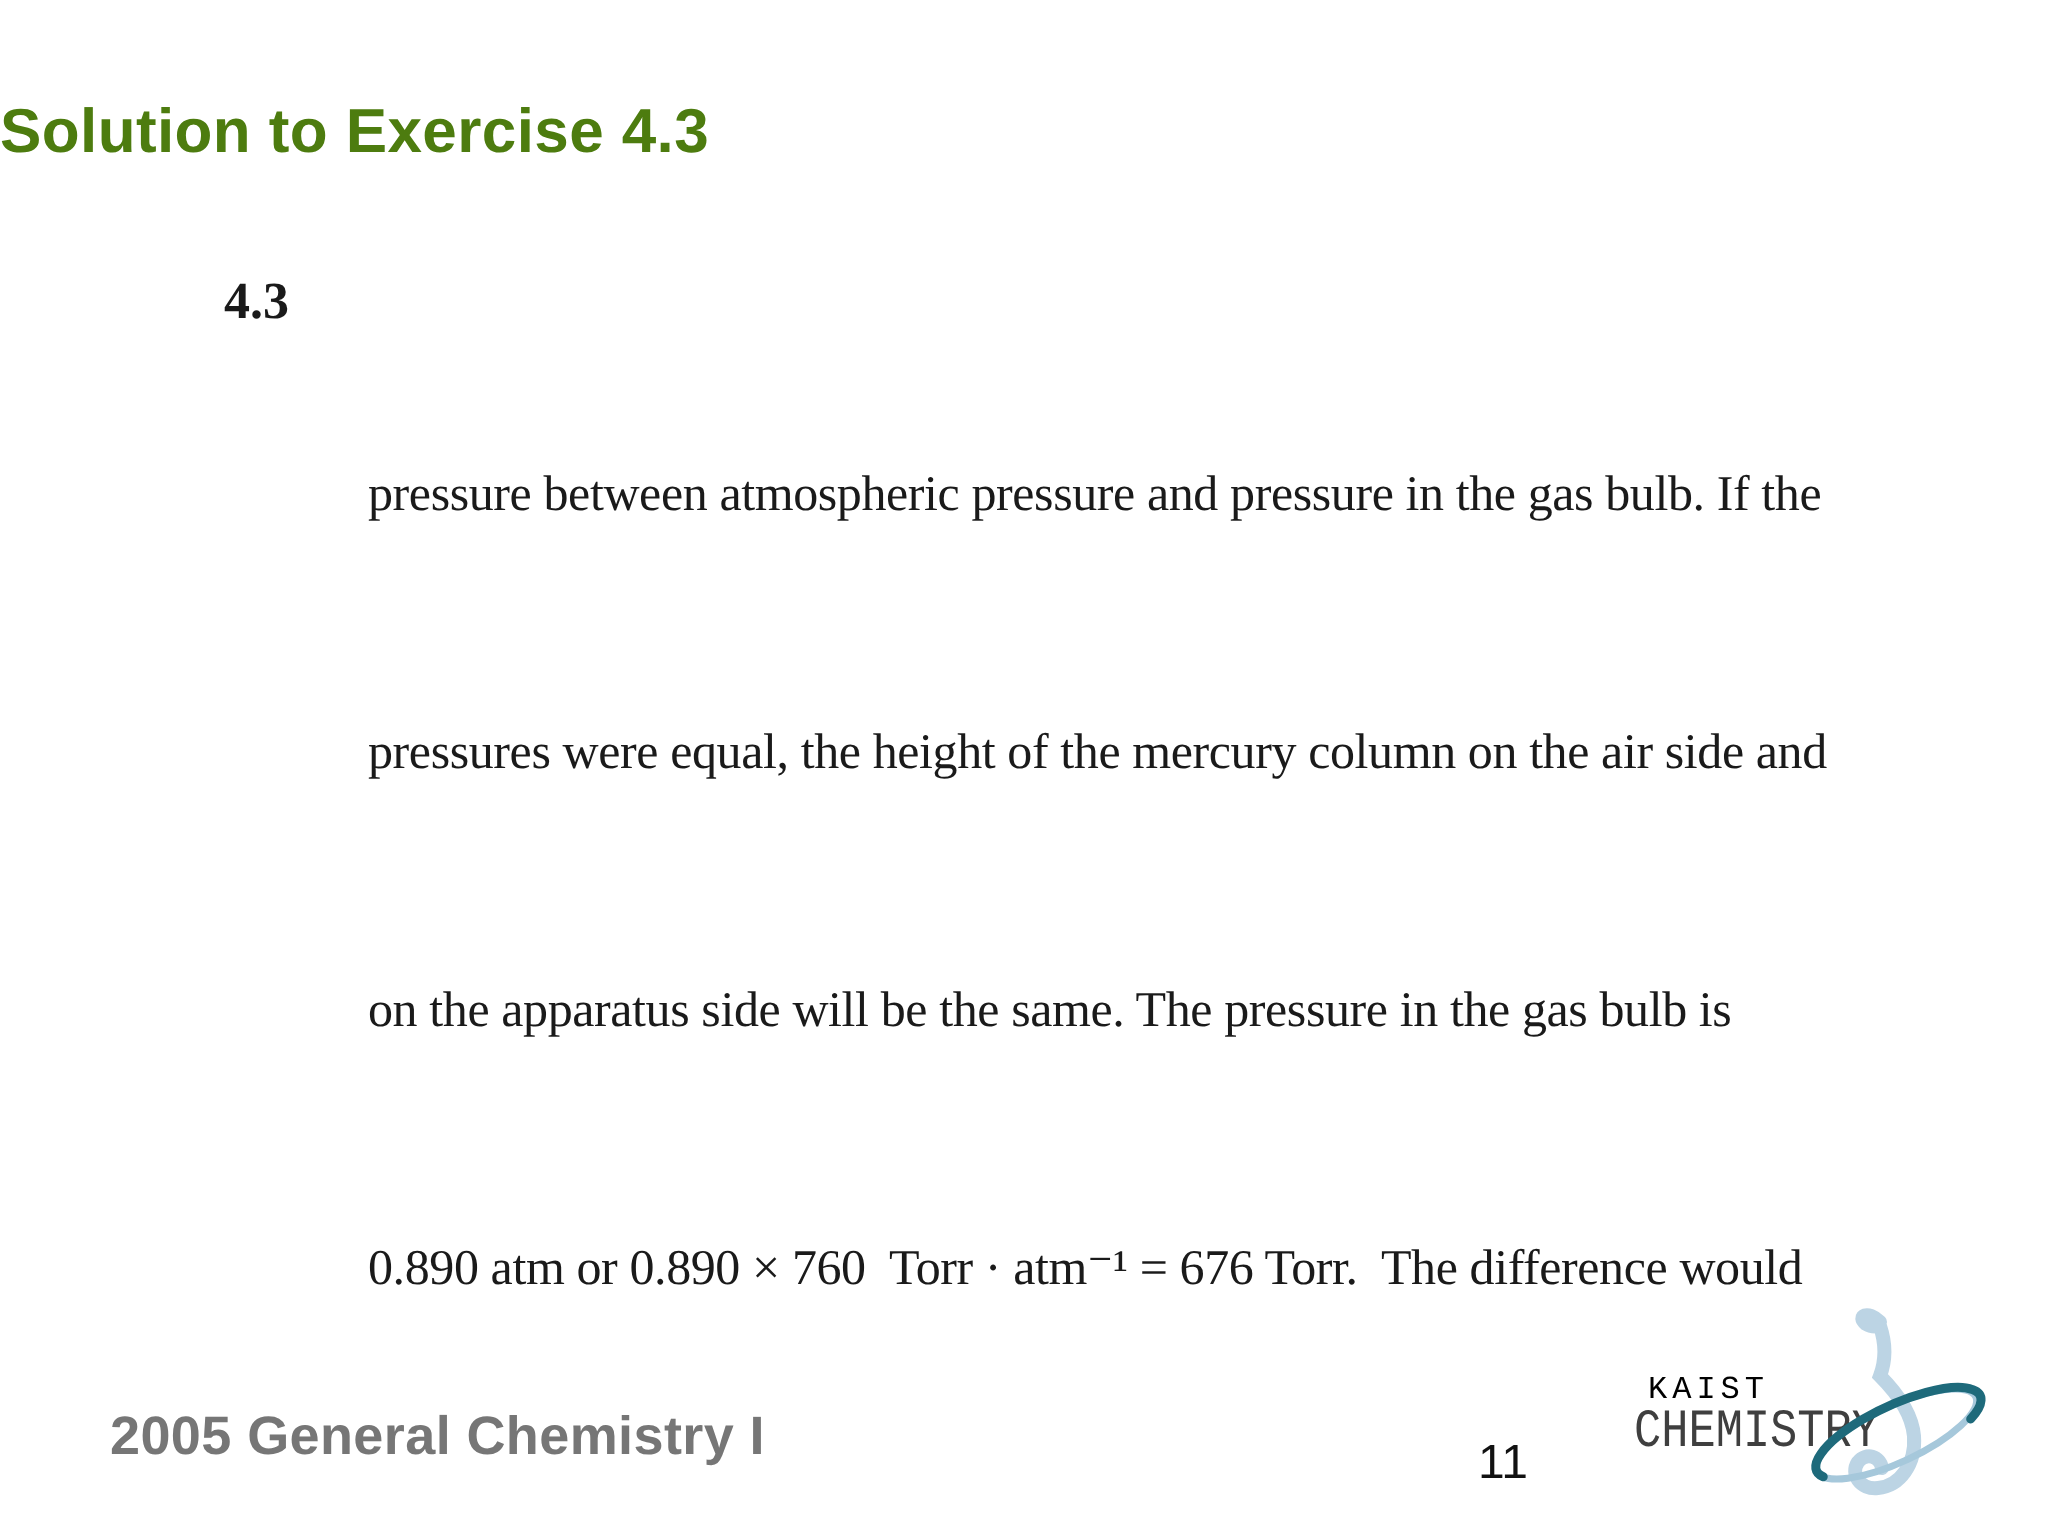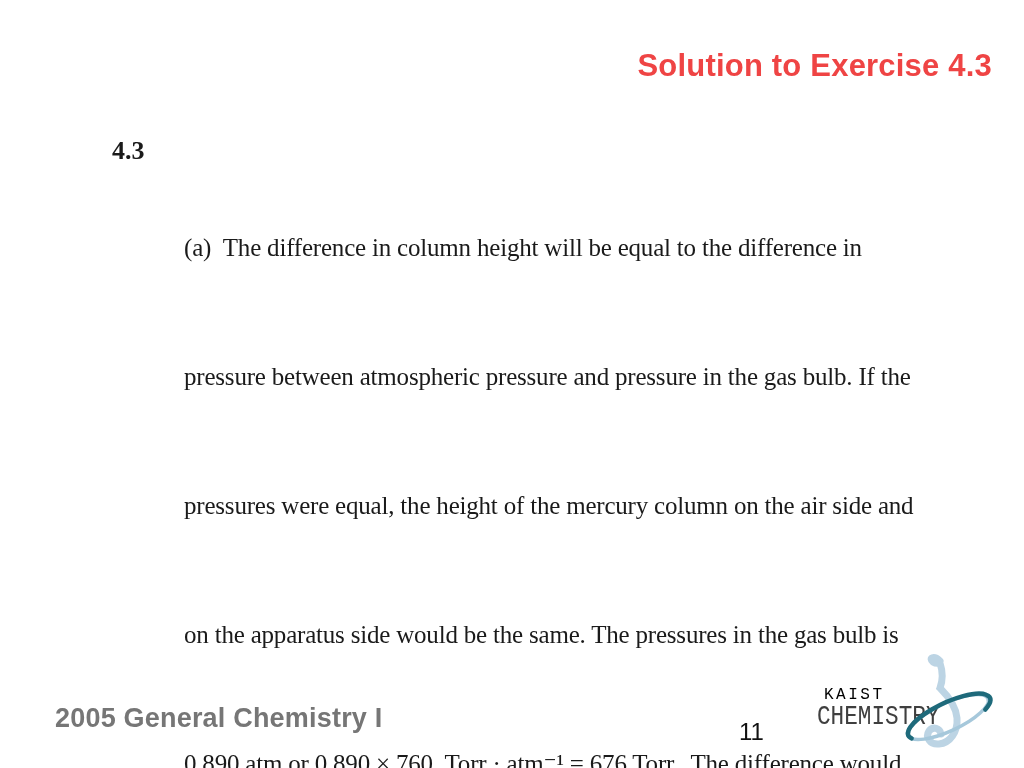--- a/index.html
+++ b/index.html
@@ -10,24 +10,24 @@
     height: 768px;
     background: #ffffff;
     font-family: "Liberation Sans", sans-serif;
     overflow: hidden;
   }
   .slide-title {
     position: absolute;
     top: 48px;
     left: 0;
     width: 992px;
-    text-align: right;
+    text-align: left;
     font-size: 31px;
     font-weight: bold;
-    color: #ef4444;
+    color: #4d7c0f;
     letter-spacing: 0.2px;
   }
   .scan-text {
     font-family: "Liberation Serif", "DejaVu Serif", serif;
     color: #1a1a1a;
   }
   .problem-number {
     position: absolute;
     left: 112px;
     top: 136px;
@@ -93,24 +93,23 @@
 </head>
 <body>
 
 <div class="slide">
 
   <div class="slide-title">Solution to Exercise 4.3</div>
 
   <div class="problem-number scan-text">4.3</div>
 
   <div class="solution-lines scan-text">
-    <div class="solution-line">(a)  The difference in column height will be equal to the difference in</div>
     <div class="solution-line">pressure between atmospheric pressure and pressure in the gas bulb. If the</div>
     <div class="solution-line">pressures were equal, the height of the mercury column on the air side and</div>
-    <div class="solution-line">on the apparatus side would be the same. The pressures in the gas bulb is</div>
+    <div class="solution-line">on the apparatus side will be the same. The pressure in the gas bulb is</div>
     <div class="solution-line">0.890 atm or 0.890 × 760  Torr · atm⁻¹ = 676 Torr.  The difference would</div>
     
     
     
     
     
     
   </div>
 
   <div class="footer-course">2005 General Chemistry I</div>

